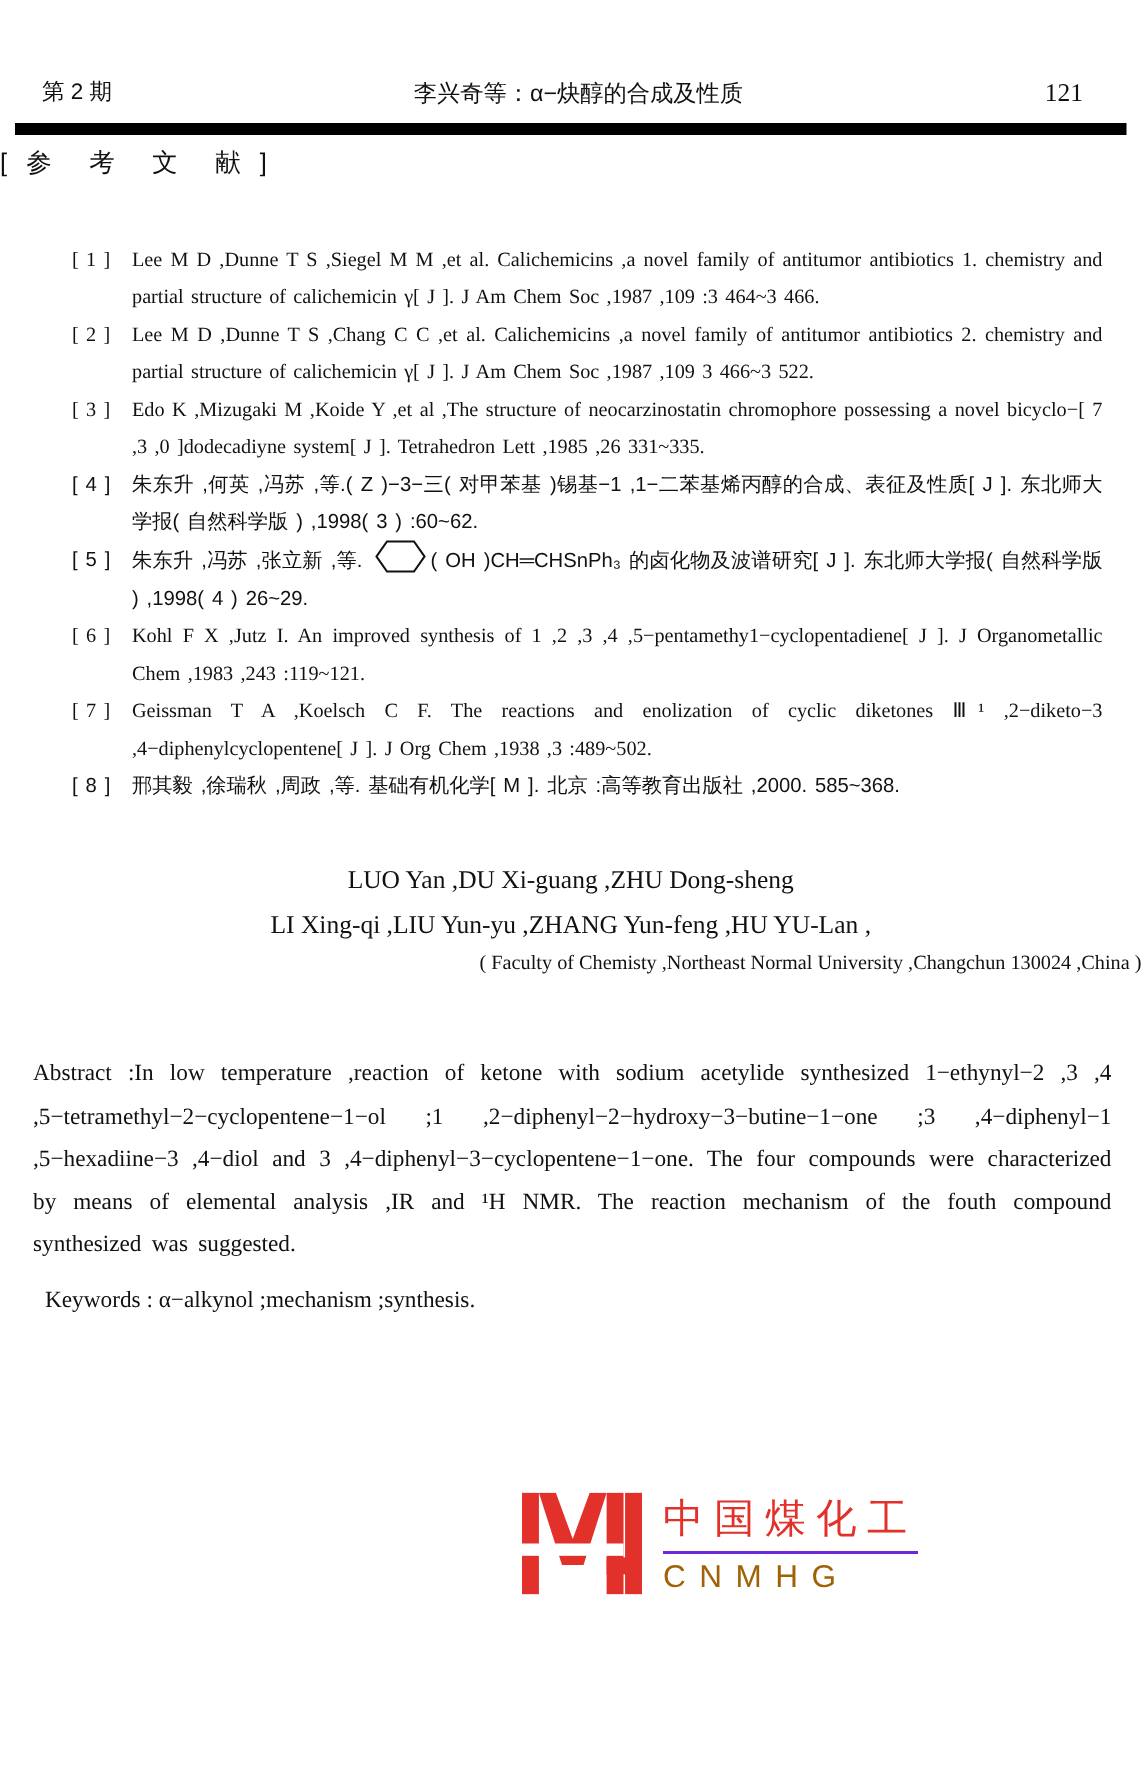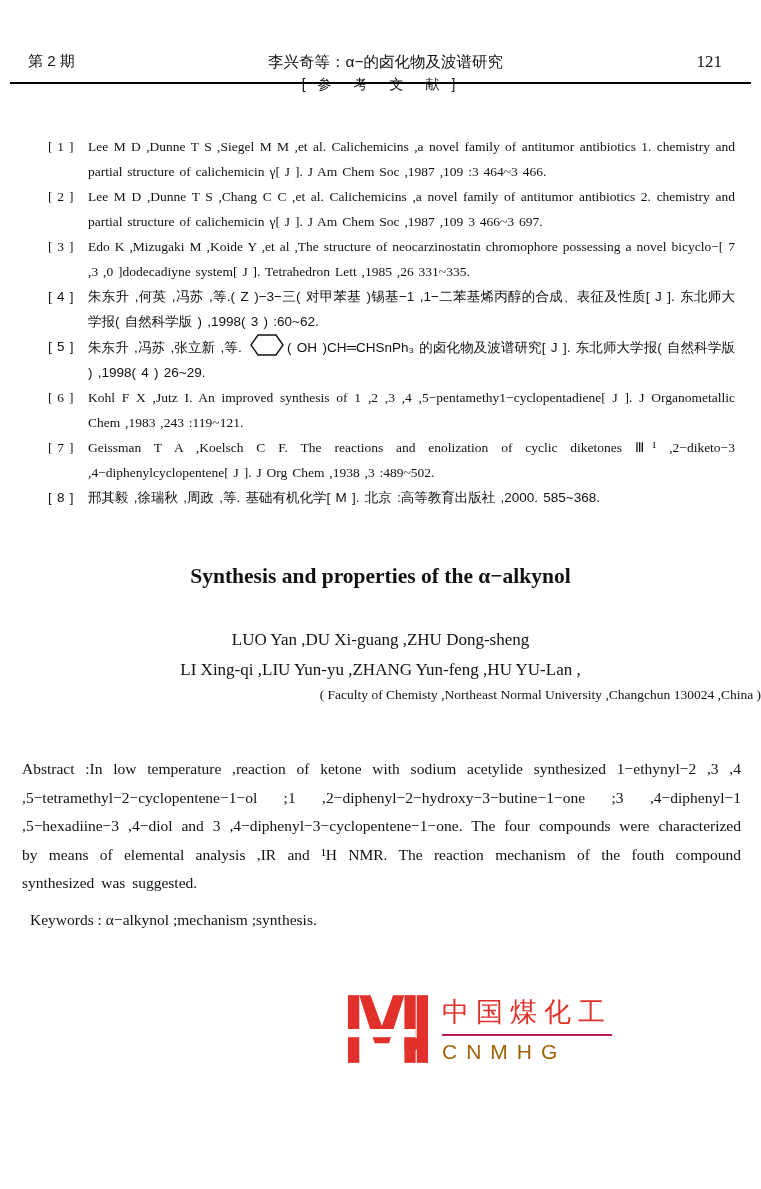--- a/index.html
+++ b/index.html
@@ -1,71 +1,71 @@
 <!DOCTYPE html>
 <html><head>
 <meta charset="utf-8">
 <style>
   html,body{margin:0;padding:0;background:#ffffff;}
   .page{position:relative;width:761px;height:1189px;background:#fff;overflow:hidden;
         font-family:"Liberation Serif",serif;color:#111;}
   
   .runhead{position:absolute;top:52px;left:10px;right:10px;height:30px;
-           border-bottom:2px solid #000000;display:flex;align-items:flex-start;}
+           border-bottom:8px solid #000000;display:flex;align-items:flex-start;}
   .runhead .issue{margin-left:18px;font-family:"Liberation Sans",sans-serif;font-size:15px;}
   .runhead .rtitle{flex:1;text-align:center;font-family:"Liberation Sans",sans-serif;font-size:15.5px;}
   .runhead .pageno{margin-right:29px;font-size:17px;}
   
-  .refhead{margin-top:76px;text-align:center;font-family:"Liberation Sans",sans-serif;
-           font-size:14px;letter-spacing:4px;}
+  .refhead{margin-top:97px;text-align:left;font-family:"Liberation Sans",sans-serif;
+           font-size:17px;letter-spacing:4px;}
   .reflist{margin:40px 26px 0 48px;}
   .refitem{display:flex;font-size:13.5px;line-height:25px;text-align:justify;word-spacing:1.5px;}
   .refitem .marker{flex:0 0 40px;white-space:nowrap;}
   .refitem .rtext{flex:1;}
   .refitem .cjk{font-family:"Liberation Sans",sans-serif;}
   .hexring{display:inline-block;vertical-align:-4px;margin:0 3px;}
   
   .arttitle{margin-top:54px;text-align:center;font-size:21.5px;font-weight:bold;}
   .authors{margin-top:36px;text-align:center;font-size:17px;line-height:30px;}
   .affil{margin-top:2px;text-align:right;font-size:13.5px;}
   
   .abswrap{margin:52px 20px 0 22px;}
   .abstract{font-size:15.5px;line-height:28.5px;text-align:justify;word-spacing:3px;margin:0;}
   .abstract b,.kw b{font-weight:normal;}
   .kw{font-size:15.5px;line-height:28.5px;margin:8px;}
   
   .logo{position:absolute;top:994px;left:348px;display:flex;align-items:center;}
   .logo .mark{flex:0 0 auto;}
   .logo .ltext{margin-left:14px;display:flex;flex-direction:column;}
   .logo .cn{font-family:"Liberation Sans",sans-serif;font-size:27px;letter-spacing:7px;
-            color:#e1312a;border-bottom:2px solid #be185d;padding-bottom:4px;}
+            color:#e1312a;border-bottom:2px solid #6d28d9;padding-bottom:4px;}
   .logo .en{margin-top:4px;font-family:"Liberation Sans",sans-serif;font-size:21px;
             letter-spacing:9px;color:#a16207;}
 </style>
 </head>
 <body>
 
 <div class="page">
 
   <div class="runhead">
     <span class="issue">第 2 期</span>
-    <span class="rtitle">李兴奇等：α−的卤化物及波谱研究</span>
+    <span class="rtitle">李兴奇等：α−炔醇的合成及性质</span>
     <span class="pageno">121</span>
   </div>
 
   <div class="refhead">[ 参　考　文　献 ]</div>
 
   <div class="reflist">
     <div class="refitem">
       <span class="marker">[ 1 ]</span>
       <span class="rtext">Lee M D ,Dunne T S ,Siegel M M ,et al. Calichemicins ,a novel family of antitumor antibiotics 1. chemistry and partial structure of calichemicin γ[ J ]. J Am Chem Soc ,1987 ,109 :3 464~3 466.</span>
     </div>
     <div class="refitem">
       <span class="marker">[ 2 ]</span>
-      <span class="rtext">Lee M D ,Dunne T S ,Chang C C ,et al. Calichemicins ,a novel family of antitumor antibiotics 2. chemistry and partial structure of calichemicin γ[ J ]. J Am Chem Soc ,1987 ,109 3 466~3 697.</span>
+      <span class="rtext">Lee M D ,Dunne T S ,Chang C C ,et al. Calichemicins ,a novel family of antitumor antibiotics 2. chemistry and partial structure of calichemicin γ[ J ]. J Am Chem Soc ,1987 ,109 3 466~3 522.</span>
     </div>
     <div class="refitem">
       <span class="marker">[ 3 ]</span>
       <span class="rtext">Edo K ,Mizugaki M ,Koide Y ,et al ,The structure of neocarzinostatin chromophore possessing a novel bicyclo−[ 7 ,3 ,0 ]dodecadiyne system[ J ]. Tetrahedron Lett ,1985 ,26 331~335.</span>
     </div>
     <div class="refitem">
       <span class="marker cjk">[ 4 ]</span>
       <span class="rtext cjk">朱东升 ,何英 ,冯苏 ,等.( Z )−3−三( 对甲苯基 )锡基−1 ,1−二苯基烯丙醇的合成、表征及性质[ J ]. 东北师大学报( 自然科学版 ) ,1998( 3 ) :60~62.</span>
     </div>
     <div class="refitem">
@@ -83,21 +83,20 @@
     <div class="refitem">
       <span class="marker">[ 7 ]</span>
       <span class="rtext">Geissman T A ,Koelsch C F. The reactions and enolization of cyclic diketones Ⅲ¹ ,2−diketo−3 ,4−diphenylcyclopentene[ J ]. J Org Chem ,1938 ,3 :489~502.</span>
     </div>
     <div class="refitem">
       <span class="marker cjk">[ 8 ]</span>
       <span class="rtext cjk">邢其毅 ,徐瑞秋 ,周政 ,等. 基础有机化学[ M ]. 北京 :高等教育出版社 ,2000. 585~368.</span>
     </div>
   </div>
 
-  <div class="arttitle">Synthesis and properties of the α−alkynol</div>
 
   <div class="authors">
     <div>LUO Yan ,DU Xi-guang ,ZHU Dong-sheng</div>
     <div>LI Xing-qi ,LIU Yun-yu ,ZHANG Yun-feng ,HU YU-Lan ,</div>
   </div>
   <div class="affil">( Faculty of Chemisty ,Northeast Normal University ,Changchun 130024 ,China )</div>
 
   <div class="abswrap">
     <p class="abstract"><b>Abstract :</b><span>In low temperature ,reaction of ketone with sodium acetylide synthesized 1−ethynyl−2 ,3 ,4 ,5−tetramethyl−2−cyclopentene−1−ol ;1 ,2−diphenyl−2−hydroxy−3−butine−1−one ;3 ,4−diphenyl−1 ,5−hexadiine−3 ,4−diol and 3 ,4−diphenyl−3−cyclopentene−1−one. The four compounds were characterized by means of elemental analysis ,IR and ¹H NMR. The reaction mechanism of the fouth compound synthesized was suggested.</span></p>
     <p class="kw"><b>Keywords :</b> <span>α−alkynol ;mechanism ;synthesis.</span></p>

